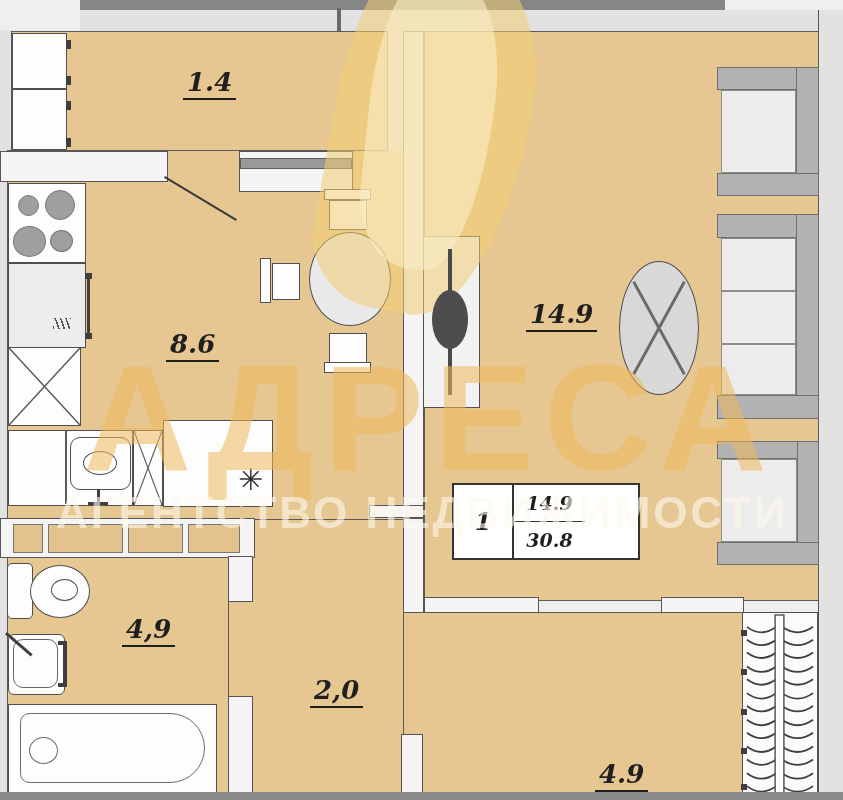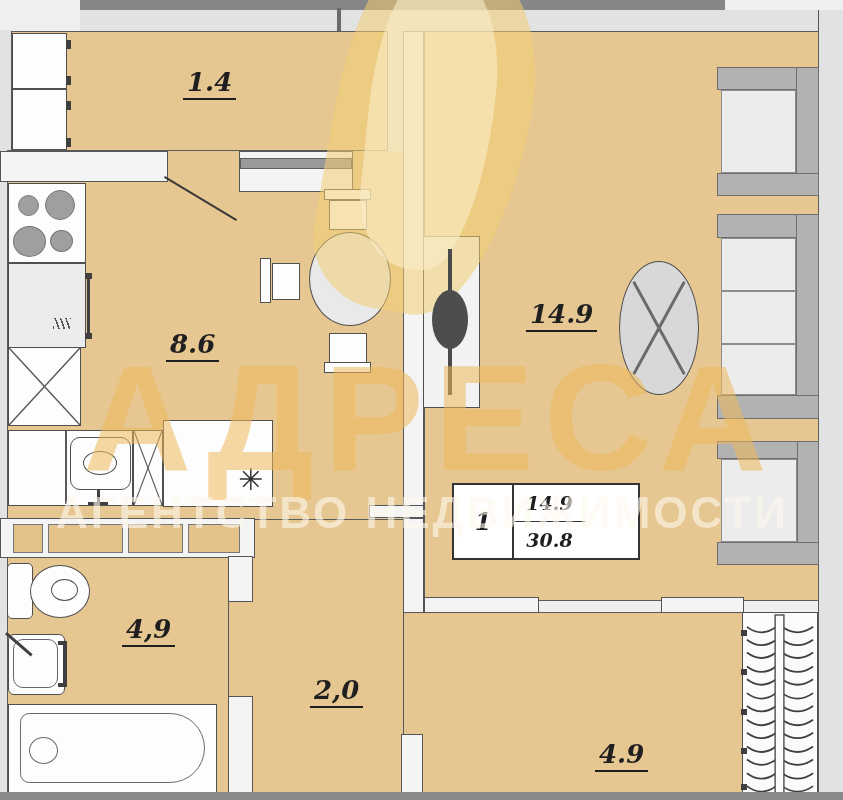--- a/index.html
+++ b/index.html
@@ -218,21 +218,21 @@
   <div class="abs darkline" style="left:741px;top:748px;width:6px;height:6px;"></div>
   <div class="abs darkline" style="left:741px;top:784px;width:6px;height:6px;"></div>
 
   <div class="abs darkband" style="left:0;top:792px;width:843px;height:8px;background:#8a8a8a;"></div>
 
   <div class="abs lbl" style="left:183px;top:68px;font-style:italic;">1.4</div>
   <div class="abs lbl" style="left:166px;top:330px;">8.6</div>
   <div class="abs lbl" style="left:526px;top:300px;">14.9</div>
   <div class="abs lbl" style="left:122px;top:615px;">4,9</div>
   <div class="abs lbl" style="left:310px;top:676px;">2,0</div>
-  <div class="abs lbl" style="left:595px;top:740px;">4.9</div>
+  <div class="abs lbl" style="left:595px;top:760px;">4.9</div>
 
   <div class="abs wm" style="left:332px;top:-50px;width:195px;height:365px;background:rgba(243,205,115,0.55);border-radius:40% 60% 55% 45% / 60% 50% 75% 25%;transform:rotate(10deg);"></div>
   <div class="abs wm" style="left:368px;top:-30px;width:125px;height:300px;background:rgba(250,236,200,0.6);border-radius:45% 55% 50% 50% / 55% 45% 70% 30%;transform:rotate(6deg);"></div>
   <div class="abs wm darkline" style="left:448px;top:249px;width:4px;height:146px;background:#4a4a4a;"></div>
   <div class="abs wm" style="left:432px;top:290px;width:36px;height:59px;background:#4d4d4d;border-radius:50%;"></div>
   <div class="abs wm" style="left:50px;top:332px;width:760px;font:bold 150px 'Liberation Sans',sans-serif;letter-spacing:10px;color:rgba(236,184,90,0.55);white-space:nowrap;text-align:center;">АДРЕСА</div>
   <div class="abs wm" style="left:56px;top:488px;width:760px;font:bold 44px 'Liberation Sans',sans-serif;letter-spacing:3px;text-transform:uppercase;color:rgba(253,248,238,0.6);white-space:nowrap;">агентство недвижимости</div>
 
 </div>
 

